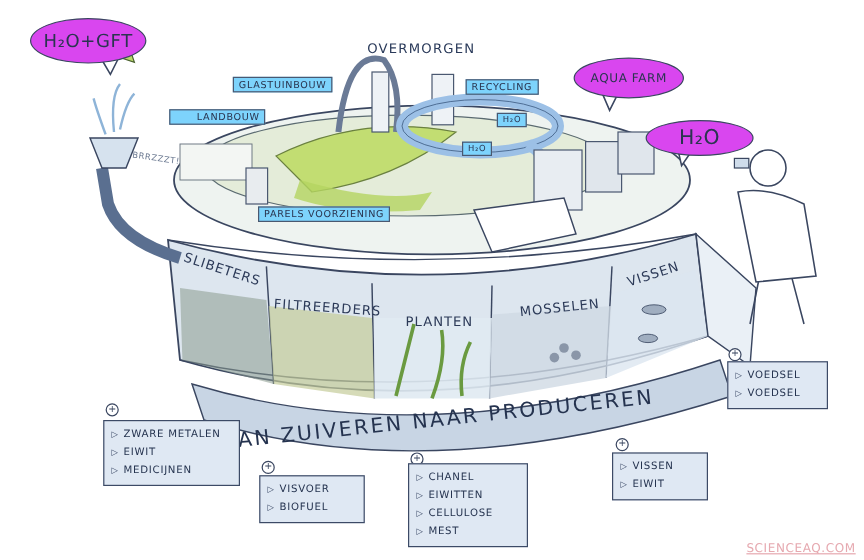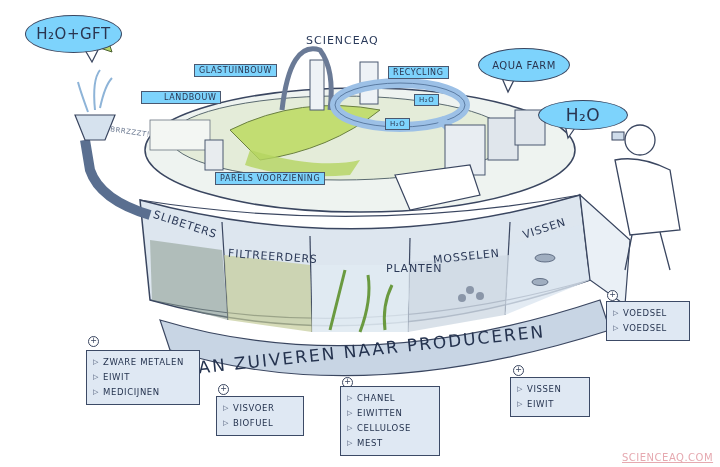--- a/index.html
+++ b/index.html
@@ -1,19 +1,19 @@
 <!DOCTYPE html>
 <html><head>
 <meta charset="utf-8">
 <style>
   html,body{margin:0;padding:0;background:#ffffff;}
   body{width:720px;height:467px;position:relative;overflow:hidden;font-family:"DejaVu Sans",sans-serif;}
   .hand{font-family:"DejaVu Sans",sans-serif;color:#2a3a5a;letter-spacing:0.5px;}
   svg.scene{position:absolute;left:0;top:0;}
-  .bubble{position:absolute;border:1.5px solid #3a4660;border-radius:50%;background:#7dd3fc;display:flex;align-items:center;justify-content:center;color:#2a3550;}
+  .bubble{position:absolute;border:1.5px solid #3a4660;border-radius:50%;background:#d946ef;display:flex;align-items:center;justify-content:center;color:#2a3550;}
   .label-box{position:absolute;border:1.2px solid #4a5870;background:#7dd3fc;font-size:8px;color:#2a3550;padding:1px 4px;white-space:nowrap;letter-spacing:0.6px;}
   .tank-label{position:absolute;font-size:11px;color:#2c3a58;letter-spacing:0.8px;white-space:nowrap;}
   .list-box{position:absolute;border:1.6px solid #3c4a66;background:#dfe8f3;padding:4px 6px;font-size:8.5px;color:#25334f;letter-spacing:0.6px;}
   .list-box .li{display:flex;align-items:center;gap:4px;line-height:15px;}
   .list-box .tri{font-size:7px;color:#3a4866;}
   .plus{position:absolute;width:9px;height:9px;border:1px solid #3a4660;border-radius:50%;font-size:8px;line-height:8px;text-align:center;color:#3a4660;background:#fff;}
   .banner{position:absolute;font-size:17px;color:#25334f;letter-spacing:2px;white-space:nowrap;}
   .watermark{position:absolute;font-size:10px;color:#e6a9b0;letter-spacing:0.5px;}
 </style>
 </head>
@@ -95,34 +95,34 @@
 <div class="bubble hand" style="left:25px;top:15px;width:95px;height:36px;font-size:15px;">
   <span>H₂O+GFT</span>
 </div>
 <div class="bubble hand" style="left:478px;top:48px;width:90px;height:32px;font-size:10px;">
   <span>AQUA FARM</span>
 </div>
 <div class="bubble hand" style="left:538px;top:100px;width:88px;height:28px;font-size:17px;">
   <span>H₂O</span>
 </div>
 
-<div class="hand" style="position:absolute;left:306px;top:34px;font-size:11px;letter-spacing:1px;">SCIENCEAQ</div>
+<div class="hand" style="position:absolute;left:306px;top:34px;font-size:11px;letter-spacing:1px;">OVERMORGEN</div>
 
 <div class="hand" style="position:absolute;left:110px;top:128px;font-size:7px;color:#6a7890;transform:rotate(8deg);">BRRZZZT!</div>
 
 <div class="label-box" style="left:194px;top:64px;">GLASTUINBOUW</div>
 <div class="label-box" style="left:141px;top:91px;padding-left:22px;">LANDBOUW</div>
 <div class="label-box" style="left:388px;top:66px;">RECYCLING</div>
 <div class="label-box" style="left:215px;top:172px;">PARELS VOORZIENING</div>
 <div class="label-box" style="left:414px;top:94px;font-size:7px;">H₂O</div>
 <div class="label-box" style="left:385px;top:118px;font-size:7px;">H₂O</div>
 
 <div class="tank-label hand" style="left:152px;top:218px;transform:rotate(18deg);">SLIBETERS</div>
 <div class="tank-label hand" style="left:228px;top:250px;transform:rotate(4deg);">FILTREERDERS</div>
-<div class="tank-label hand" style="left:338px;top:262px;margin-left:48px;">PLANTEN</div>
+<div class="tank-label hand" style="left:338px;top:262px;">PLANTEN</div>
 <div class="tank-label hand" style="left:433px;top:250px;transform:rotate(-6deg);">MOSSELEN</div>
 <div class="tank-label hand" style="left:522px;top:222px;transform:rotate(-18deg);">VISSEN</div>
 
 <div class="banner hand" style="left:185px;top:340px;transform:rotate(-6deg);">VAN ZUIVEREN NAAR PRODUCEREN</div>
 
 <div class="plus" style="left:88px;top:336px;">+</div>
 <div class="list-box hand" style="left:86px;top:350px;width:100px;">
   <div class="li">
       <span class="tri">▷</span>
       <span>ZWARE METALEN</span>

